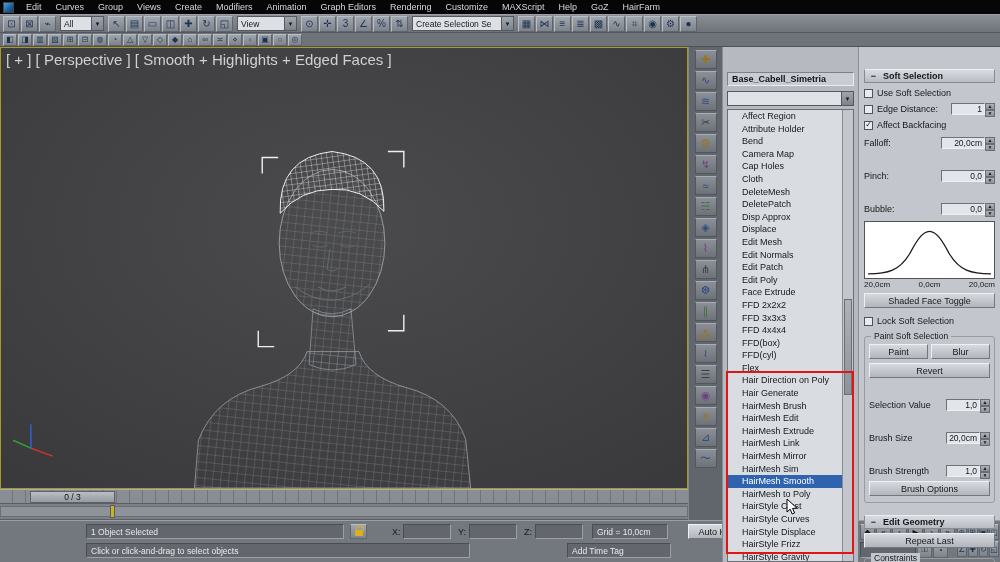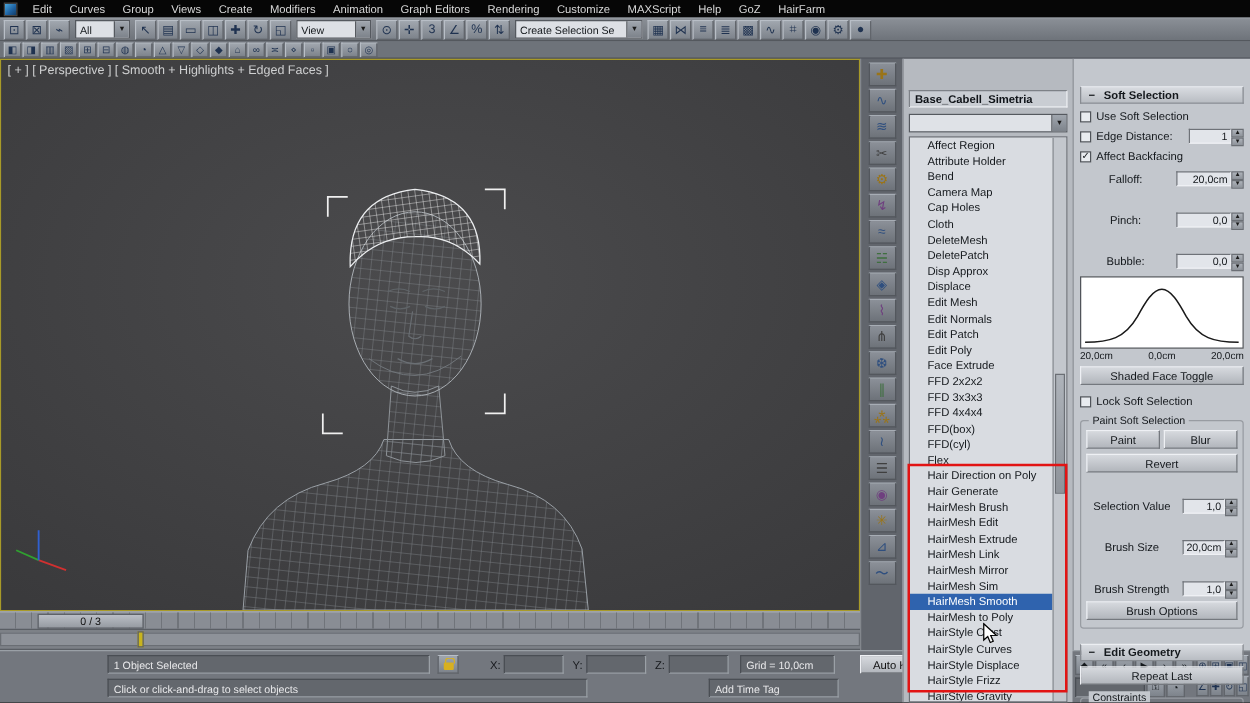--- a/index.html
+++ b/index.html
@@ -27,21 +27,21 @@
     display:flex;align-items:center;justify-content:center;font-size:10px;color:#1f3250;overflow:hidden}
   .tool.sm{width:14px;height:12px;font-size:8px}
   .combo{height:15px;background:#dde0e5;border:1px solid #55595f;display:flex;align-items:center;margin:0 3px}
   .combo-val{padding:0 3px;font-size:8.5px;white-space:nowrap;overflow:hidden;flex:1;color:#14181c}
   .combo-arrow{width:12px;height:100%;background:linear-gradient(#a0a6ae,#7d838b);
     border-left:1px solid #55595f;font-size:6px;display:flex;align-items:center;justify-content:center;color:#1a1a1a}
   .w-all{width:44px}.w-view{width:60px}.w-sel{width:102px}
 
   
   .viewport{position:absolute;left:0;top:47px;width:688px;height:442px;border:1px solid #a89a28;background:#3c3c3e}
-  .vp-label{position:absolute;left:5px;top:3px;color:#cfd0d1;font-size:10px;z-index:2;white-space:nowrap}
+  .vp-label{position:absolute;left:5px;top:3px;color:#cfd0d1;font-size:15px;z-index:2;white-space:nowrap}
   svg.vp{position:absolute;left:0;top:0;width:100%;height:100%}
 
   
   .hf-strip{position:absolute;left:688px;top:47px;width:34px;height:473px;background:#61656c;
     border-left:1px solid #83878d;display:flex;flex-direction:column;align-items:center;gap:2px;padding-top:3px;overflow:hidden}
   .hf-tool{width:22px;height:19px;background:linear-gradient(#8b9098,#6d7279);
     border:1px solid #53575d;border-top-color:#a7adb5;display:flex;align-items:center;justify-content:center;font-size:11px;color:#243a5e}
 
   
   .mod-panel{position:absolute;left:722px;top:47px;width:136px;height:515px;background:#b6bac0;
@@ -69,21 +69,21 @@
     border:1px solid #888c92;border-top-color:#eceef2;display:flex;align-items:center;
     font-weight:bold;padding-left:4px;gap:5px}
   .rollout.first{margin-top:22px}
   .minus{width:9px;text-align:center;font-weight:bold}
   .chk-row{display:flex;align-items:center;gap:4px;margin-top:5px}
   .chk{width:9px;height:9px;background:#e8ebef;border:1px solid #50545a;display:inline-flex;
     align-items:center;justify-content:center;font-size:8px;line-height:1;flex:none}
   .chk.on::after{content:"✓";margin-top:-1px}
   .grow{flex:1}
   .spin-row{display:flex;align-items:center;margin-top:21px}
-  .spin-row .lbl{flex:1;text-align:center;padding-right:4px;white-space:nowrap}
+  .spin-row .lbl{flex:1;text-align:left;padding-right:4px;white-space:nowrap}
   .spin{display:flex;height:12px;flex:none}
   .spin .val{width:44px;background:#e2e5ea;border:1px solid #6e7278;border-bottom-color:#eef0f4;
     border-right-color:#eef0f4;font-size:8.5px;display:flex;align-items:center;justify-content:flex-end;padding-right:2px}
   .spin .val.w-sm{width:34px}
   .spin .arr{width:10px;display:flex;flex-direction:column}
   .spin .arr span{flex:1;background:linear-gradient(#aeb3ba,#8e939a);border:1px solid #6b6f75;
     font-size:5px;display:flex;align-items:center;justify-content:center;color:#1a1a1a;line-height:1}
   .curve-box{margin-top:6px;height:58px;background:#fff;border:1px solid #50545a}
   .curve-labels{display:flex;justify-content:space-between;font-size:8px;margin-top:1px}
   .btn{height:15px;background:linear-gradient(#d6d9de,#b2b6bc);border:1px solid #74787e;

